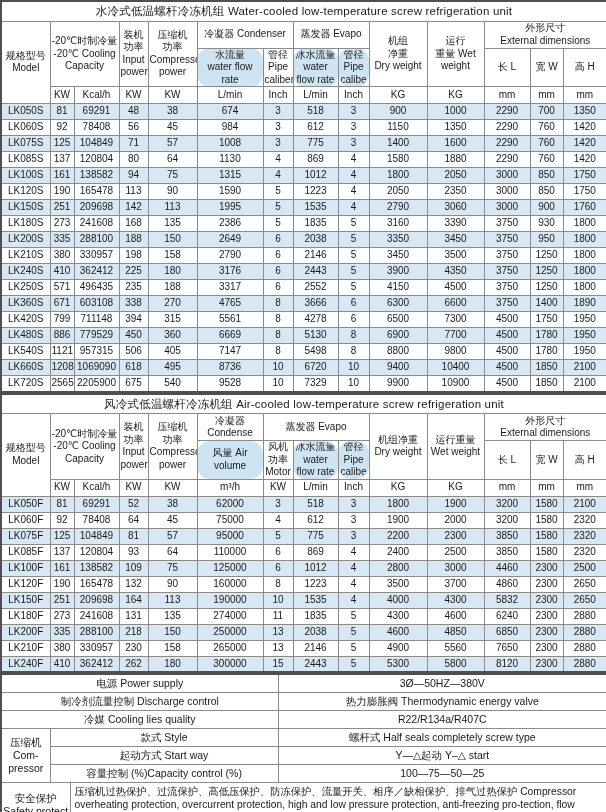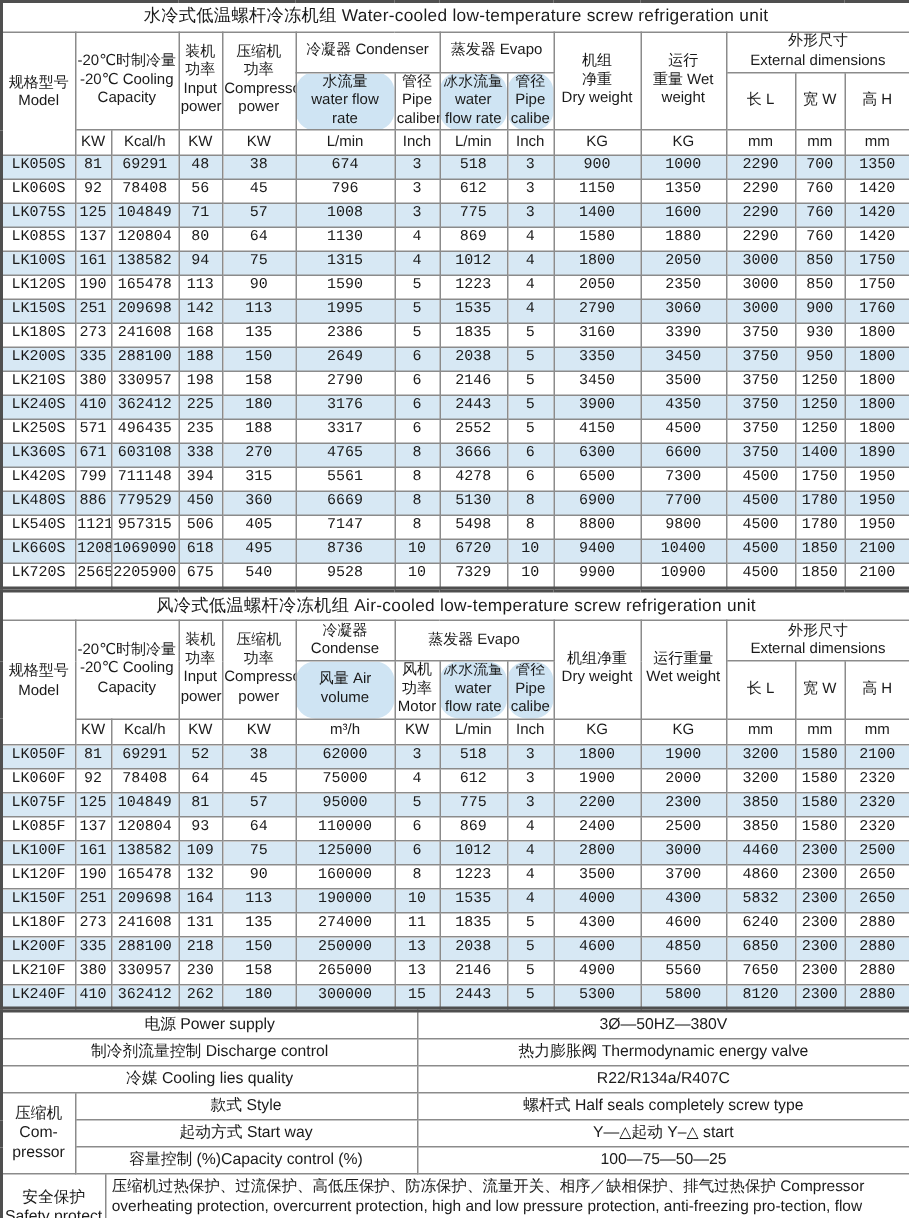--- a/index.html
+++ b/index.html
@@ -17,21 +17,21 @@
     padding:0 1px;
     font-size:10px;line-height:1.25;
     overflow:hidden;
     white-space:pre-line;
   }
   tr.title-row{height:20px;}
   tr.title-row td{font-size:11.5px;letter-spacing:0.2px;text-align:center;}
   tr.h1{height:27px;}
   tr.h2{height:31px;}
   tr.units{height:17px;}
-  tbody.data tr{height:16px;font-family:Liberation Mono, monospace;}
+  tbody.data tr{height:16px;}
   tbody.data td{white-space:nowrap;}
   td.tint{background:#cfe4f3;border-radius:13px;}
   tbody.data tr:nth-child(odd) td{background:#d7e8f4;}
   
   table.footer td{font-size:10.5px;height:17px;text-align:center;}
   table.footer tr.safety{height:46px;}
   table.footer td.safety-text{
     text-align:left;padding:1px 4px;font-size:10.3px;line-height:1.32;white-space:normal;
   }
 </style>
@@ -135,21 +135,21 @@
           <td>2290</td>
           <td>700</td>
           <td>1350</td>
         </tr>
         <tr>
           <td>LK060S</td>
           <td>92</td>
           <td>78408</td>
           <td>56</td>
           <td>45</td>
-          <td>796</td>
+          <td>984</td>
           <td>3</td>
           <td>612</td>
           <td>3</td>
           <td>1150</td>
           <td>1350</td>
           <td>2290</td>
           <td>760</td>
           <td>1420</td>
         </tr>
         <tr>

